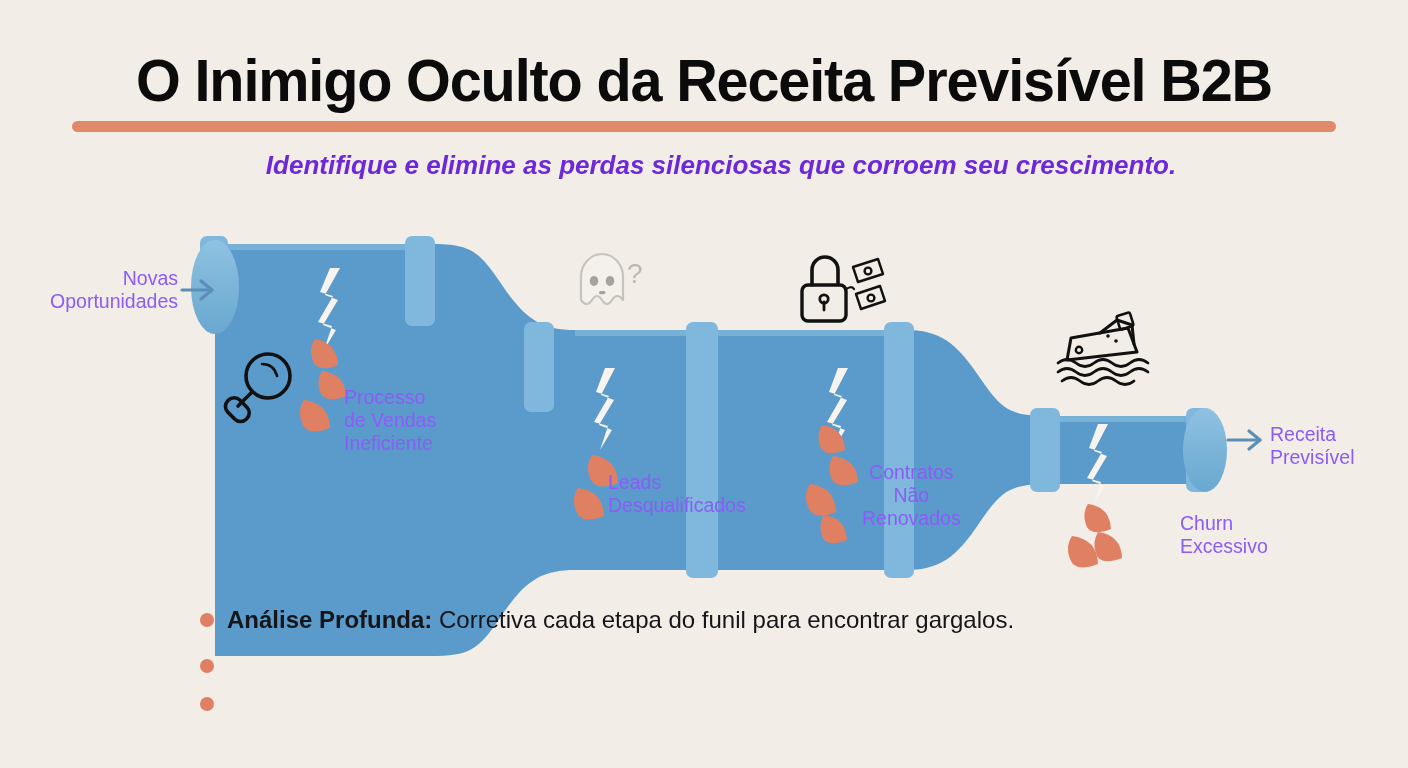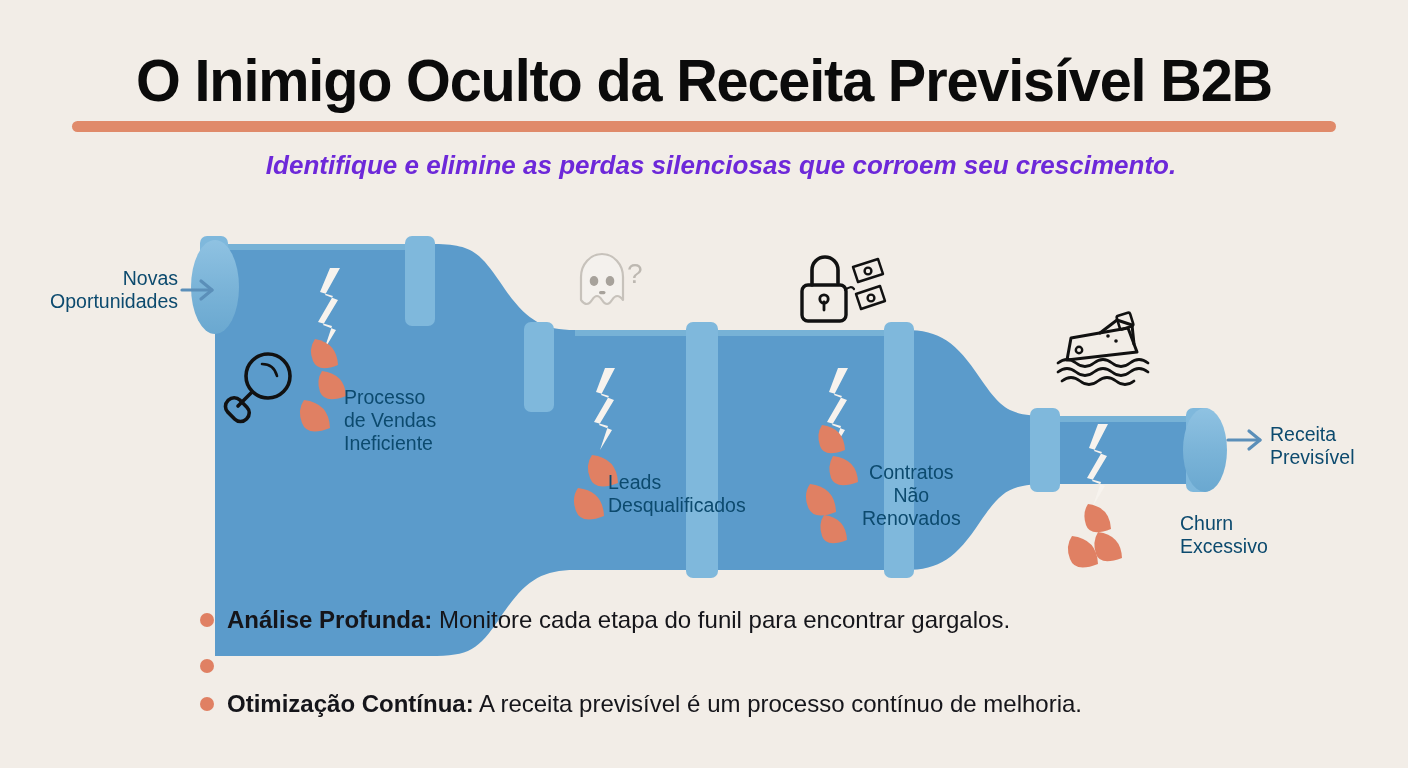--- a/index.html
+++ b/index.html
@@ -28,21 +28,21 @@
     position:absolute;left:0;top:150px;width:1408px;text-align:center;
     font-size:26px;font-style:italic;font-weight:700;color:#6d28d9;
     white-space:nowrap;
     margin-left:17px;
   }
 
   
   .pipe-svg{position:absolute;left:0;top:0;width:1408px;height:768px;}
 
   
-  .lbl{position:absolute;font-size:19.5px;line-height:23px;color:#0c4a6e;white-space:pre-line;}
+  .lbl{position:absolute;font-size:19.5px;line-height:23px;color:#8b5cf6;white-space:pre-line;}
   .lbl-in{left:8px;top:267px;width:170px;text-align:right;}
   .lbl-out{left:1270px;top:423px;width:180px;text-align:left;}
   .lbl-leak1{left:344px;top:386px;}
   .lbl-leak2{left:608px;top:471px;}
   .lbl-leak3{left:862px;top:461px;text-align:center;}
   .lbl-leak4{left:1180px;top:512px;}
 
   
   .bullets{position:absolute;left:200px;top:605px;width:1100px;}
   .bullet{display:flex;align-items:flex-start;margin-bottom:16px;}
@@ -209,24 +209,23 @@
 Ineficiente</div>
   <div class="lbl lbl-leak3">Contratos
 Não
 Renovados</div>
   <div class="lbl lbl-leak4">Churn
 Excessivo</div>
 
   <div class="bullets">
     <div class="bullet">
       <span class="dot"></span>
-      <span class="btext"><b>Análise Profunda:</b><span> Monitore cada etapa do funil para encontrar gargalos.</span></span>
+      <span class="btext"><b>Análise Profunda:</b><span> Corretiva cada etapa do funil para encontrar gargalos.</span></span>
     </div>
     <div class="bullet">
       <span class="dot"></span>
     </div>
     <div class="bullet">
       <span class="dot"></span>
-      <span class="btext"><b>Otimização Contínua:</b><span> A receita previsível é um processo contínuo de melhoria.</span></span>
     </div>
   </div>
 
 </div>
 
 </body></html>

